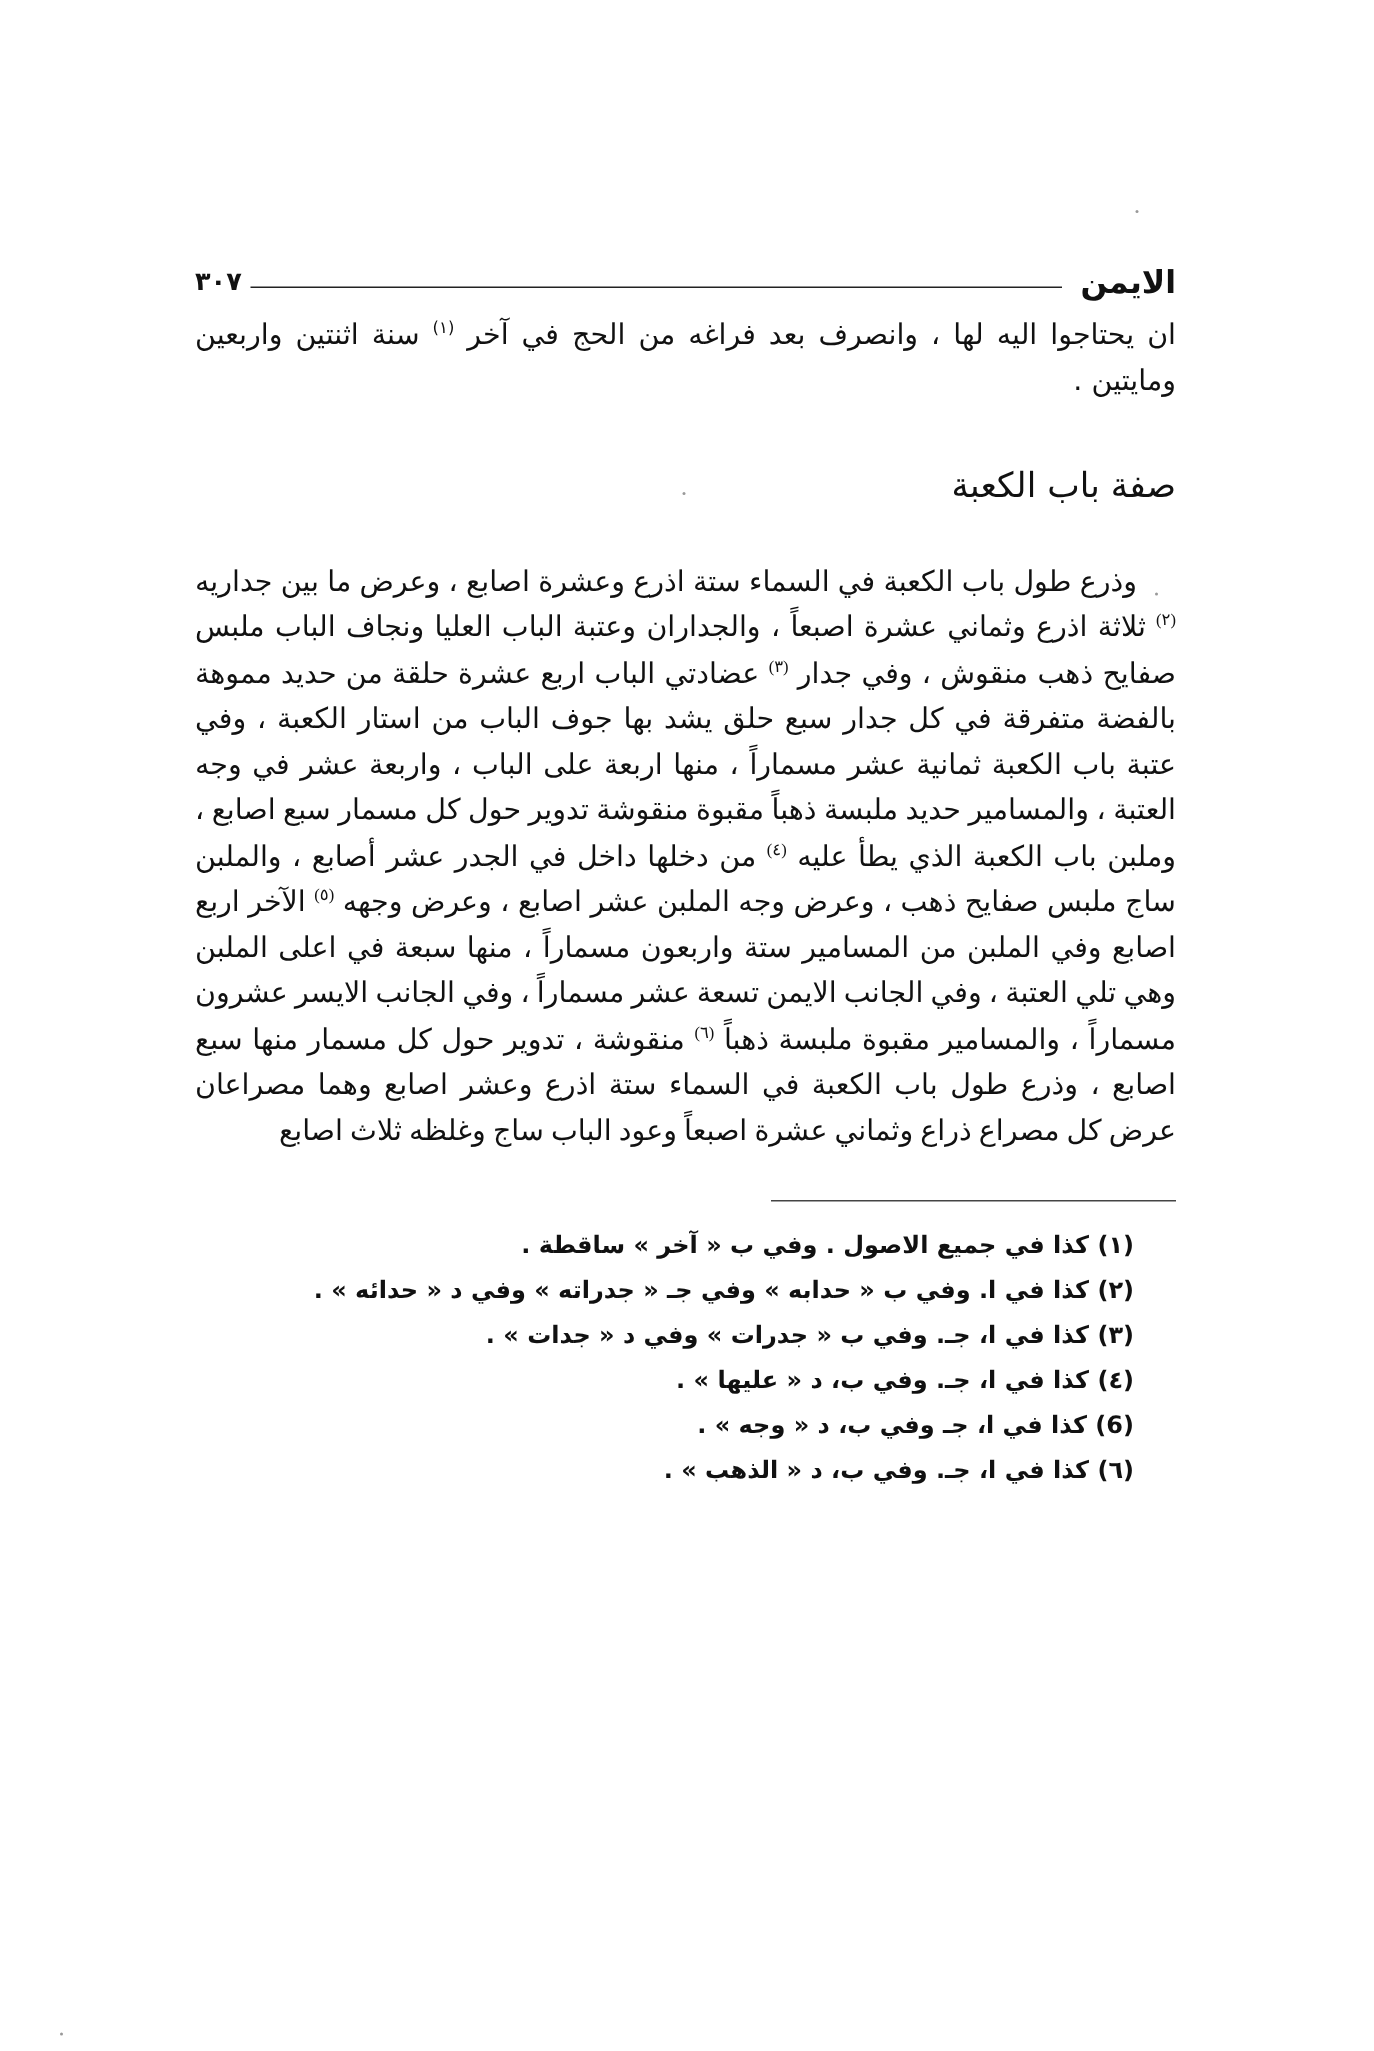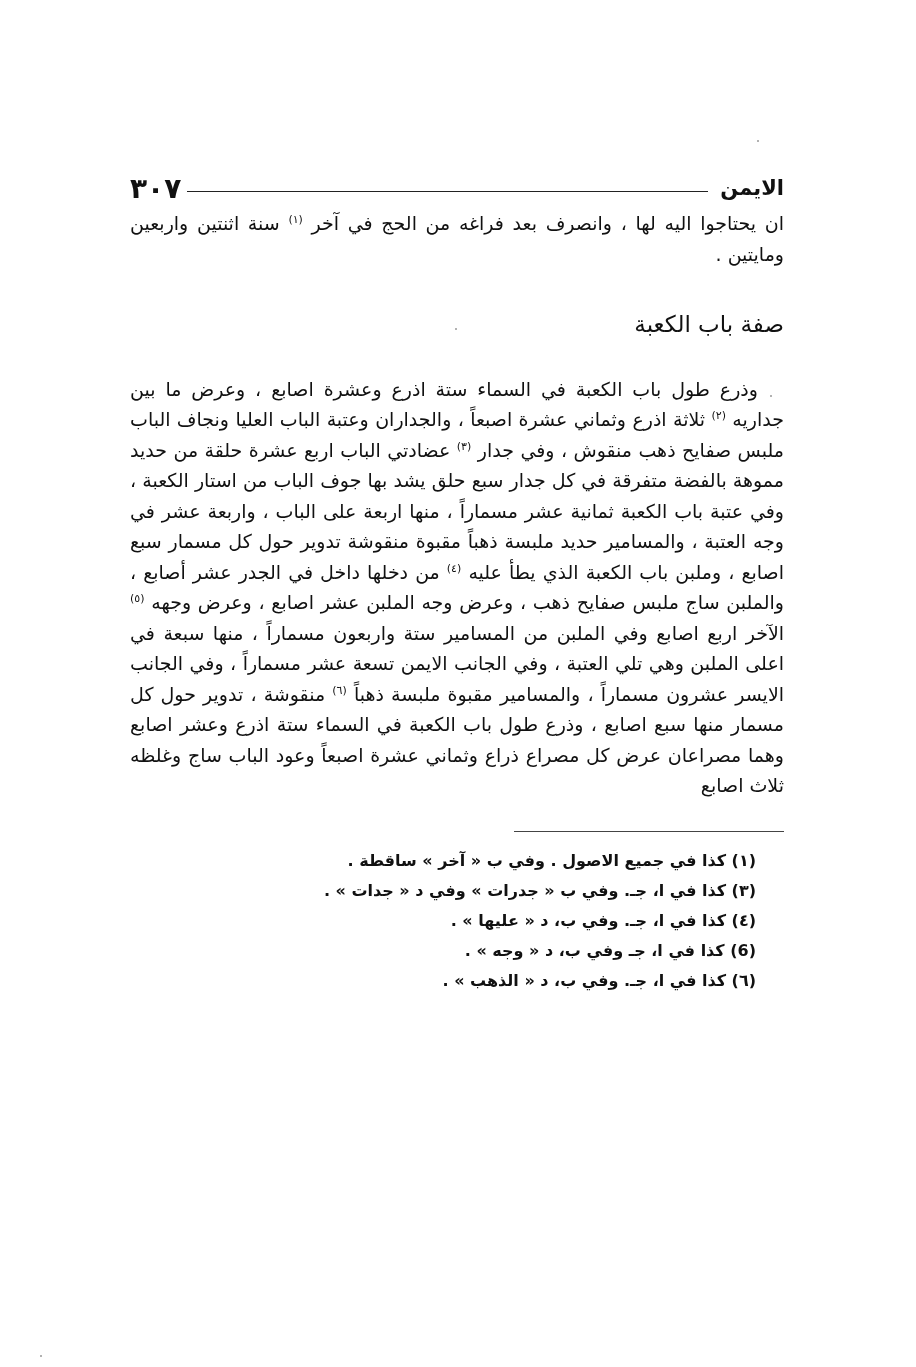--- a/index.html
+++ b/index.html
@@ -29,36 +29,36 @@
       white-space: nowrap;
       padding-left: 12px;
     }
     .head-rule {
       flex: 1;
       border-bottom: 1.5px solid #222;
       margin-top: 6px;
     }
     .page-number {
       font-weight: bold;
-      font-size: 28px;
+      font-size: 17px;
       padding-right: 6px;
       direction: rtl;
     }
     .body-text {
       font-size: 19px;
       line-height: 30.5px;
       text-align: justify;
       text-align-last: right;
     }
     .para {
       margin: 0;
       text-align: justify;
     }
     .para.intro { margin-top: 2px; }
-    .para.indent { text-indent: 26px; }
+    .para.indent { text-indent: 26px; font-family: Liberation Serif, serif; }
     .heading {
       font-size: 23px;
       margin: 40px 0 34px;
     }
     sup.fn {
       font-size: 11px;
       vertical-align: super;
       line-height: 0;
     }
     .fn-rule {
@@ -102,18 +102,19 @@
 
     <div class="heading">صفة باب الكعبة</div>
 
     <p class="para indent"><span>وذرع طول باب الكعبة في السماء ستة اذرع وعشرة اصابع ، وعرض ما بين جداريه</span> <sup class="fn">(٢)</sup><span> ثلاثة اذرع وثماني عشرة اصبعاً ، والجداران وعتبة الباب العليا ونجاف الباب ملبس صفايح ذهب منقوش ، وفي جدار</span> <sup class="fn">(٣)</sup><span> عضادتي الباب اربع عشرة حلقة من حديد مموهة بالفضة متفرقة في كل جدار سبع حلق يشد بها جوف الباب من استار الكعبة ، وفي عتبة باب الكعبة ثمانية عشر مسماراً ، منها اربعة على الباب ، واربعة عشر في وجه العتبة ، والمسامير حديد ملبسة ذهباً مقبوة منقوشة تدوير حول كل مسمار سبع اصابع ، وملبن باب الكعبة الذي يطأ عليه</span> <sup class="fn">(٤)</sup><span> من دخلها داخل في الجدر عشر أصابع ، والملبن ساج ملبس صفايح ذهب ، وعرض وجه الملبن عشر اصابع ، وعرض وجهه</span> <sup class="fn">(٥)</sup><span> الآخر اربع اصابع وفي الملبن من المسامير ستة واربعون مسماراً ، منها سبعة في اعلى الملبن وهي تلي العتبة ، وفي الجانب الايمن تسعة عشر مسماراً ، وفي الجانب الايسر عشرون مسماراً ، والمسامير مقبوة ملبسة ذهباً</span> <sup class="fn">(٦)</sup><span> منقوشة ، تدوير حول كل مسمار منها سبع اصابع ، وذرع طول باب الكعبة في السماء ستة اذرع وعشر اصابع وهما مصراعان عرض كل مصراع ذراع وثماني عشرة اصبعاً وعود الباب ساج وغلظه ثلاث اصابع</span></p>
   </div>
 
   <div class="fn-rule"></div>
 
   <div class="footnotes">
     <span class="footnote">(١) كذا في جميع الاصول . وفي ب « آخر » ساقطة .</span>
+    <span class="footnote">(٢) كذا في ا. وفي ب « حدابه » وفي جـ « جدراته » وفي د « حدائه » .</span>
     <span class="footnote">(٣) كذا في ا، جـ. وفي ب « جدرات » وفي د « جدات » .</span>
     <span class="footnote">(٤) كذا في ا، جـ. وفي ب، د « عليها » .</span>
     <span class="footnote">(6) كذا في ا، جـ وفي ب، د « وجه » .</span>
     <span class="footnote">(٦) كذا في ا، جـ. وفي ب، د « الذهب » .</span>
   </div>
 </div>
 
 </body></html>

